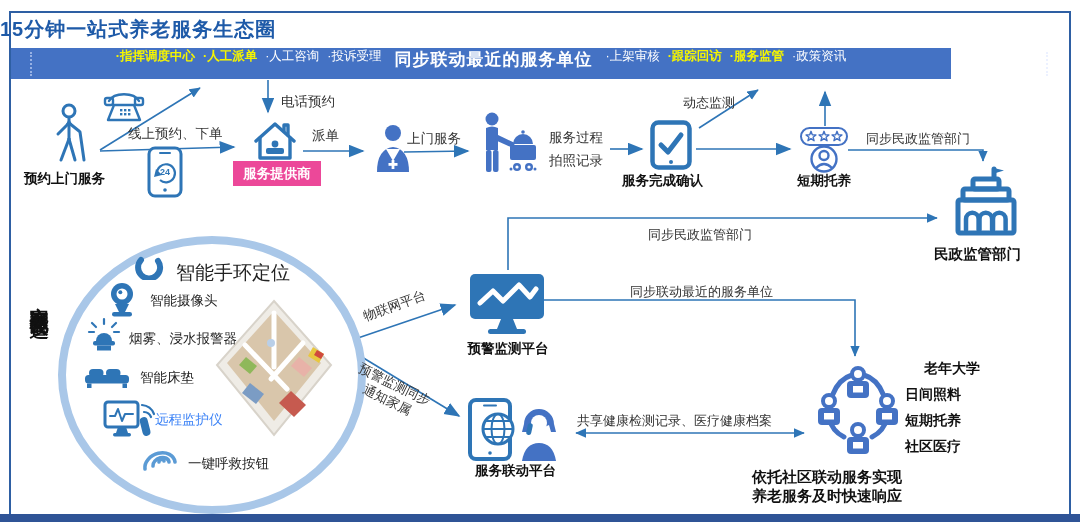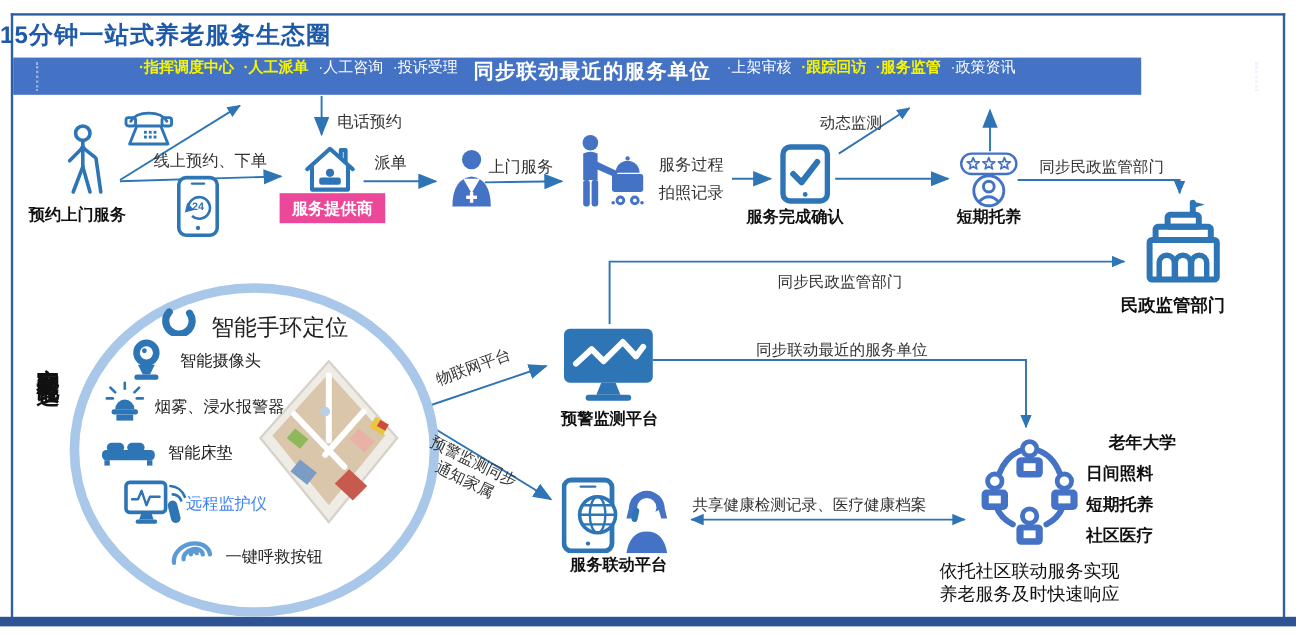--- a/index.html
+++ b/index.html
@@ -20,21 +20,21 @@
   .bdot{position:absolute;top:52px;height:24px;width:0;border-left:2px dotted rgba(220,230,255,.55);z-index:3;}
   #wires{position:absolute;left:0;top:0;z-index:1;}
   .icon{position:absolute;z-index:2;}
   .bluebox{position:absolute;background:#ec4899;color:#fff;font-weight:700;font-size:13.5px;
            display:flex;align-items:center;justify-content:center;z-index:3;}
   #circle{position:absolute;left:58px;top:236px;width:292px;height:262px;border:8px solid #A9C7E8;
           border-radius:50%;z-index:1;background:#fff;}
   #vtitle{position:absolute;left:26px;top:292px;writing-mode:vertical-rl;text-orientation:upright;
           font-size:19px;font-weight:800;color:#111;letter-spacing:2px;z-index:3;}
   .rot{position:absolute;font-size:13px;color:#333;white-space:nowrap;z-index:3;}
-  .cap2{position:absolute;font-weight:400;font-size:15px;color:#111;line-height:19px;text-align:center;z-index:3;}
+  .cap2{position:absolute;font-weight:700;font-size:15px;color:#111;line-height:19px;text-align:left;z-index:3;}
 </style>
 </head>
 <body>
 
 <div id="canvas">
 
   <div id="frame"></div>
   <div id="bottombar"></div>
 
   <div id="title">15分钟一站式养老服务生态圈</div>

